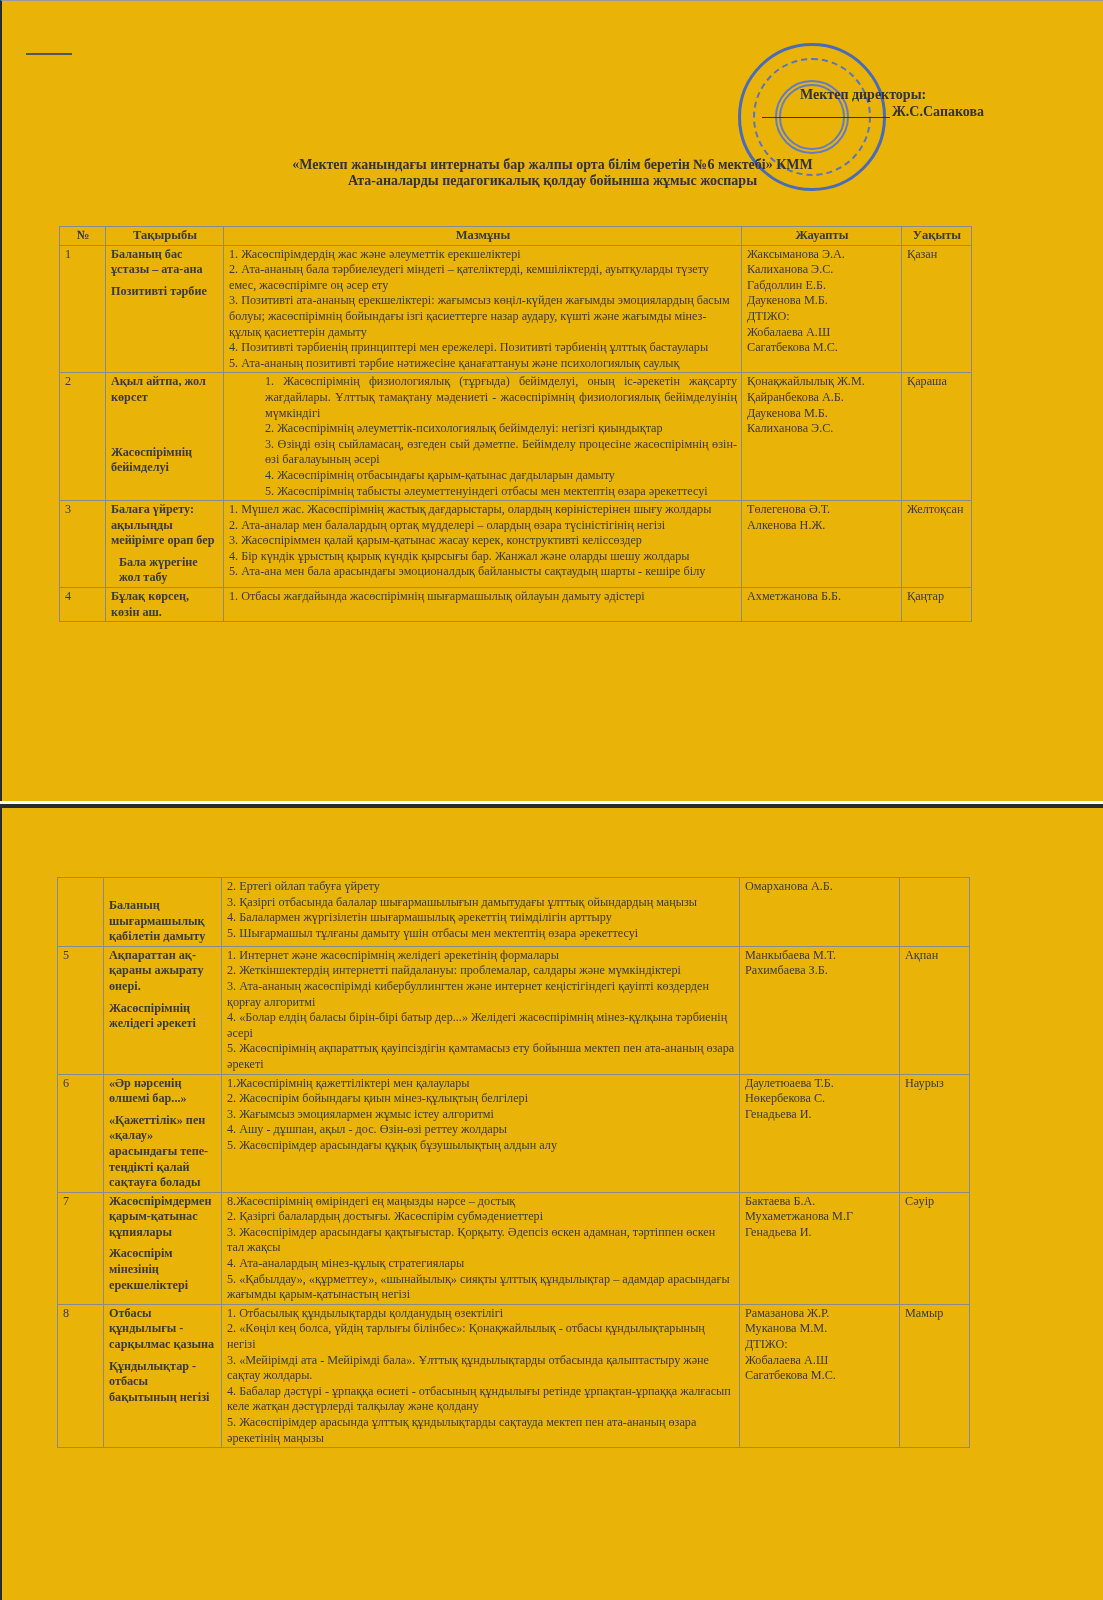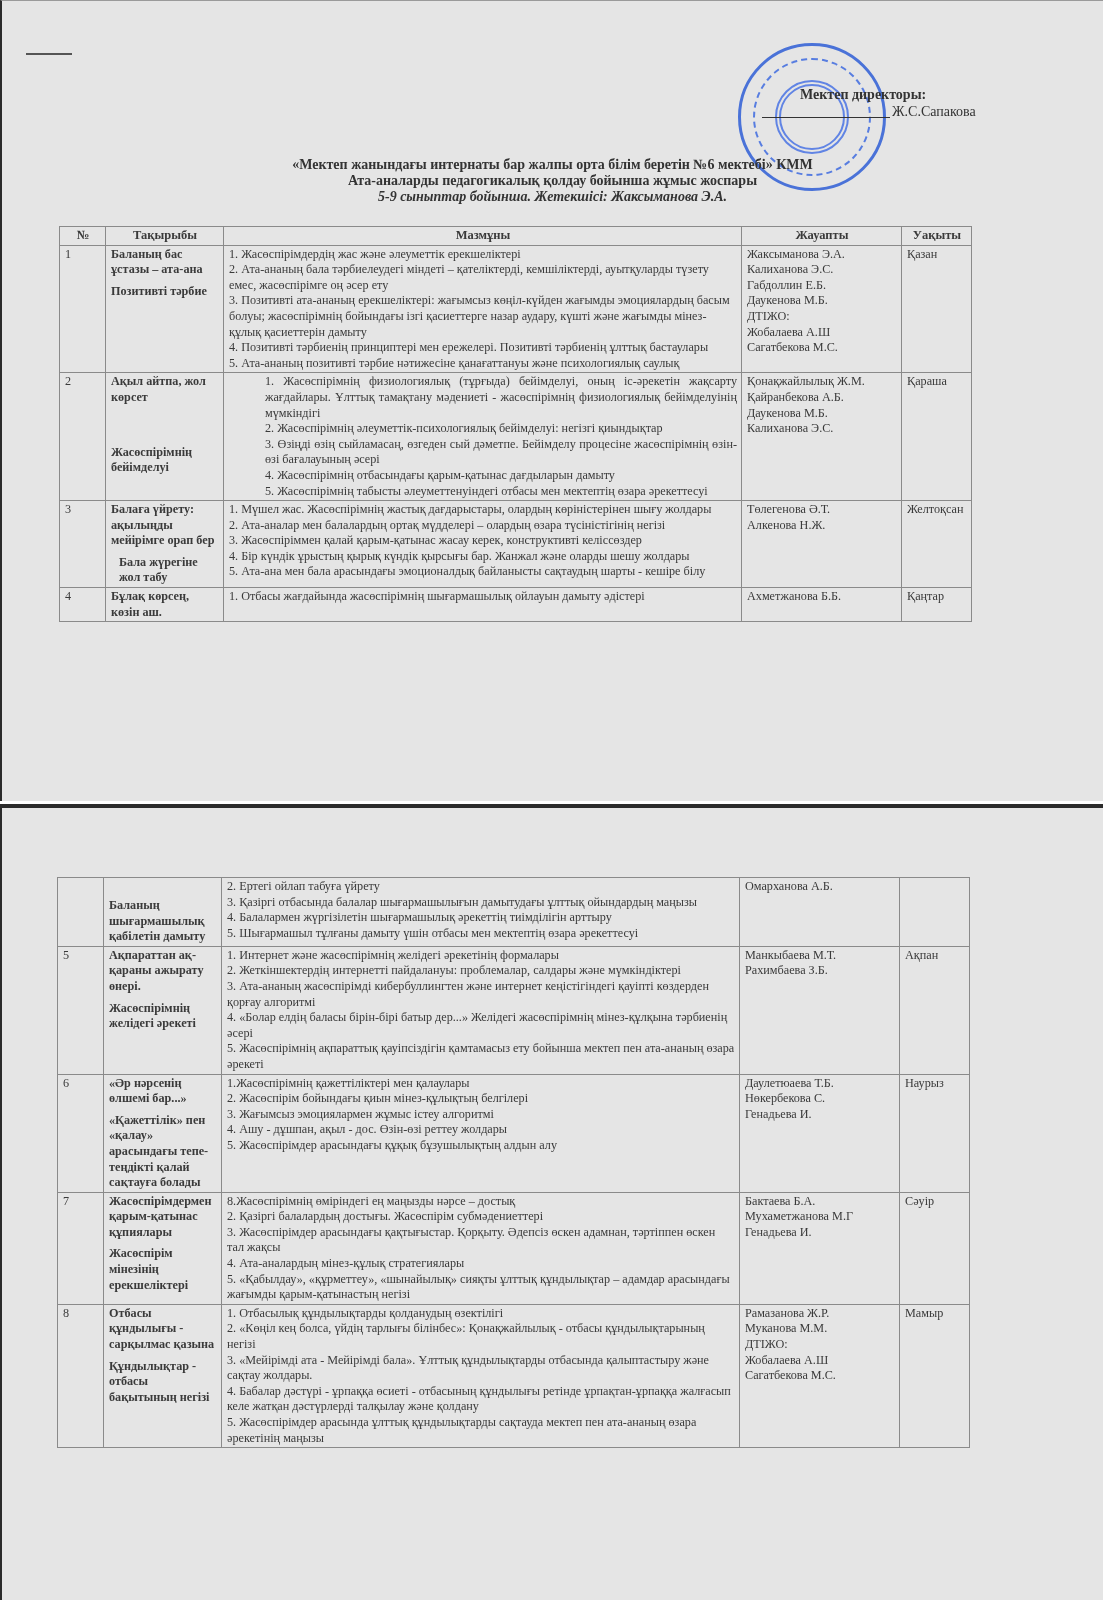--- a/index.html
+++ b/index.html
@@ -1,21 +1,21 @@
 <!DOCTYPE html>
 <html><head>
 <meta charset="utf-8">
 <style>
   html, body { margin: 0; padding: 0; background: #ffffff; }
   body {
     width: 1103px; height: 1600px; position: relative; overflow: hidden;
     font-family: "Liberation Serif", "DejaVu Serif", serif; color: #2a2a2a;
   }
   .page {
-    position: absolute; left: 0; width: 1101px; background: #e5e5e5;
+    position: absolute; left: 0; width: 1101px; background: #eab308;
     border-left: 2px solid #2b2b2b; border-right: 1px solid #cfcfcf;
   }
   #page1 { top: 0; height: 800px; border-top: 1px solid #9a9a9a; }
   #page2 { top: 804px; height: 796px; border-top: 4px solid #2b2b2b; border-bottom: 2px solid #2b2b2b; }
   .dash-mark { position: absolute; left: 24px; top: 52px; width: 46px; height: 2px; background: #555; }
   .stamp {
     position: absolute; left: 736px; top: 42px; width: 148px; height: 148px;
     border-radius: 50%; border: 3px solid #2f5fd6; box-sizing: border-box; opacity: 0.85;
   }
   .stamp::before {
@@ -24,21 +24,21 @@
   }
   .stamp::after {
     content: ""; position: absolute; left: 34px; top: 34px; right: 34px; bottom: 34px;
     border-radius: 50%; border: 6px double #4a74e4;
   }
   .approval { position: absolute; left: 798px; top: 86px; font-weight: bold; font-size: 14px; color: #333; }
   .sign-line {
     position: absolute; left: 760px; top: 116px; width: 128px; height: 0;
     border-bottom: 1px solid #333;
   }
-  .director-name { position: absolute; left: 890px; top: 103px; font-weight: normal; font-size: 14px; color: #333; }
+  .director-name { position: absolute; left: 890px; top: 103px; font-weight: bold; font-size: 14px; color: #333; }
   .title-block {
     position: absolute; left: 0; right: 0; top: 156px; text-align: center;
     font-weight: bold; font-size: 14px; line-height: 16px; color: #333;
   }
   .title-block .sub { font-style: italic; }
   table.plan {
     position: absolute; left: 57px; border-collapse: collapse; table-layout: fixed;
     font-size: 12.2px; line-height: 15.6px; color: #3a3a3a;
   }
   table.plan td, table.plan th {
@@ -64,21 +64,20 @@
 <div class="page" id="page1">
   <div class="dash-mark"></div>
   <div class="stamp"></div>
   <div class="approval">Мектеп директоры:</div>
   <div class="sign-line"></div>
   <div class="director-name">Ж.С.Сапакова</div>
 
   <div class="title-block">
     <div>«Мектеп жанындағы интернаты бар жалпы орта білім беретін №6 мектебі» КММ</div>
     <div>Ата-аналарды педагогикалық қолдау бойынша жұмыс жоспары</div>
-    <div class="sub">5-9 сыныптар бойынша. Жетекшісі: Жаксыманова Э.А.</div>
   </div>
 
   <table class="plan" id="table1">
     <colgroup>
       <col class="col-num">
         <col class="col-topic">
         <col class="col-content">
         <col class="col-resp">
         <col class="col-time">
     </colgroup>

